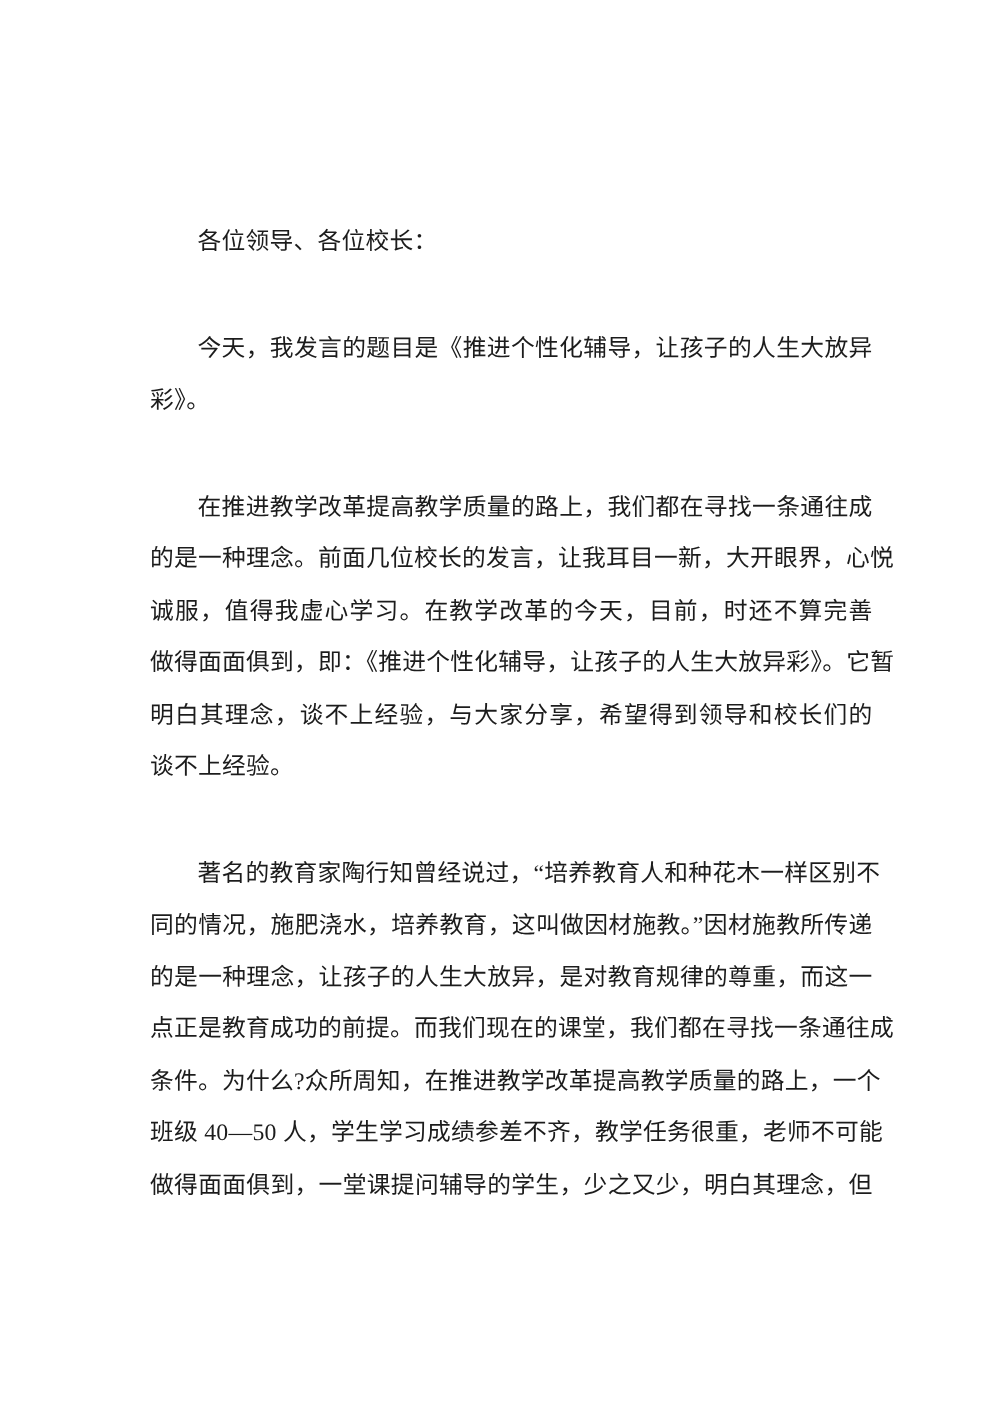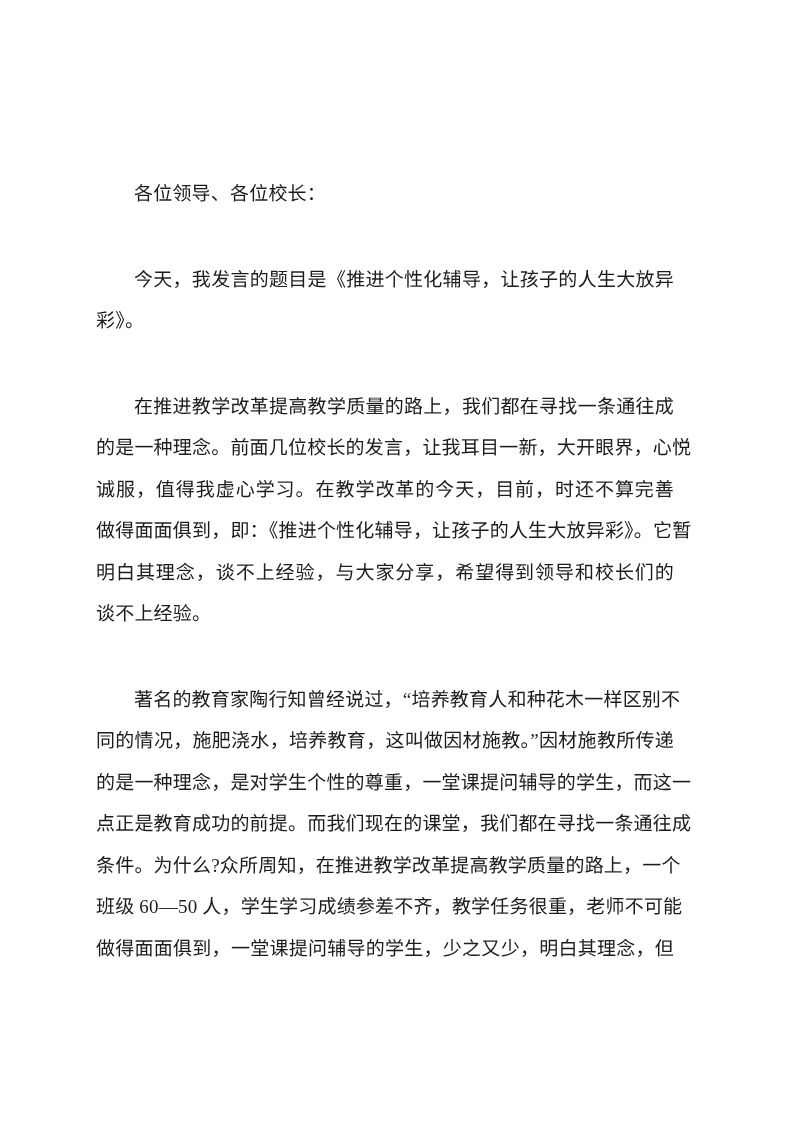--- a/index.html
+++ b/index.html
@@ -10,21 +10,21 @@
   .page {
     position: relative;
     width: 793px;
     height: 1122px;
     background: #ffffff;
     overflow: hidden;
     font-family: "Liberation Serif", "DejaVu Serif", serif;
   }
   .doc {
     position: absolute;
-    left: 96px;
+    left: 120px;
     top: 173px;
     width: 578px;
     color: #1c1c1c;
     font-size: 19px;
     line-height: 41.5px;
   }
   .para + .para {
     margin-top: 44px;
   }
   
@@ -64,21 +64,21 @@
       <div class="line">的是一种理念。前面几位校长的发言，让我耳目一新，大开眼界，心悦</div>
       <div class="line">诚服，值得我虚心学习。在教学改革的今天，目前，时还不算完善</div>
       <div class="line">做得面面俱到，即：《推进个性化辅导，让孩子的人生大放异彩》。它暂</div>
       <div class="line">明白其理念，谈不上经验，与大家分享，希望得到领导和校长们的</div>
       <div class="line end">谈不上经验。</div>
     </div>
 
     <div class="para">
       <div class="line">著名的教育家陶行知曾经说过，“培养教育人和种花木一样区别不</div>
       <div class="line">同的情况，施肥浇水，培养教育，这叫做因材施教。”因材施教所传递</div>
-      <div class="line">的是一种理念，是对学生个性的尊重，一堂课提问辅导的学生，而这一</div>
+      <div class="line">的是一种理念，让孩子的人生大放异，是对教育规律的尊重，而这一</div>
       <div class="line">点正是教育成功的前提。而我们现在的课堂，我们都在寻找一条通往成</div>
       <div class="line">条件。为什么?众所周知，在推进教学改革提高教学质量的路上，一个</div>
-      <div class="line">班级 60—50 人，学生学习成绩参差不齐，教学任务很重，老师不可能</div>
+      <div class="line">班级 40—50 人，学生学习成绩参差不齐，教学任务很重，老师不可能</div>
       <div class="line">做得面面俱到，一堂课提问辅导的学生，少之又少，明白其理念，但</div>
     </div>
 
   </div>
 </div>
 
 </body></html>

